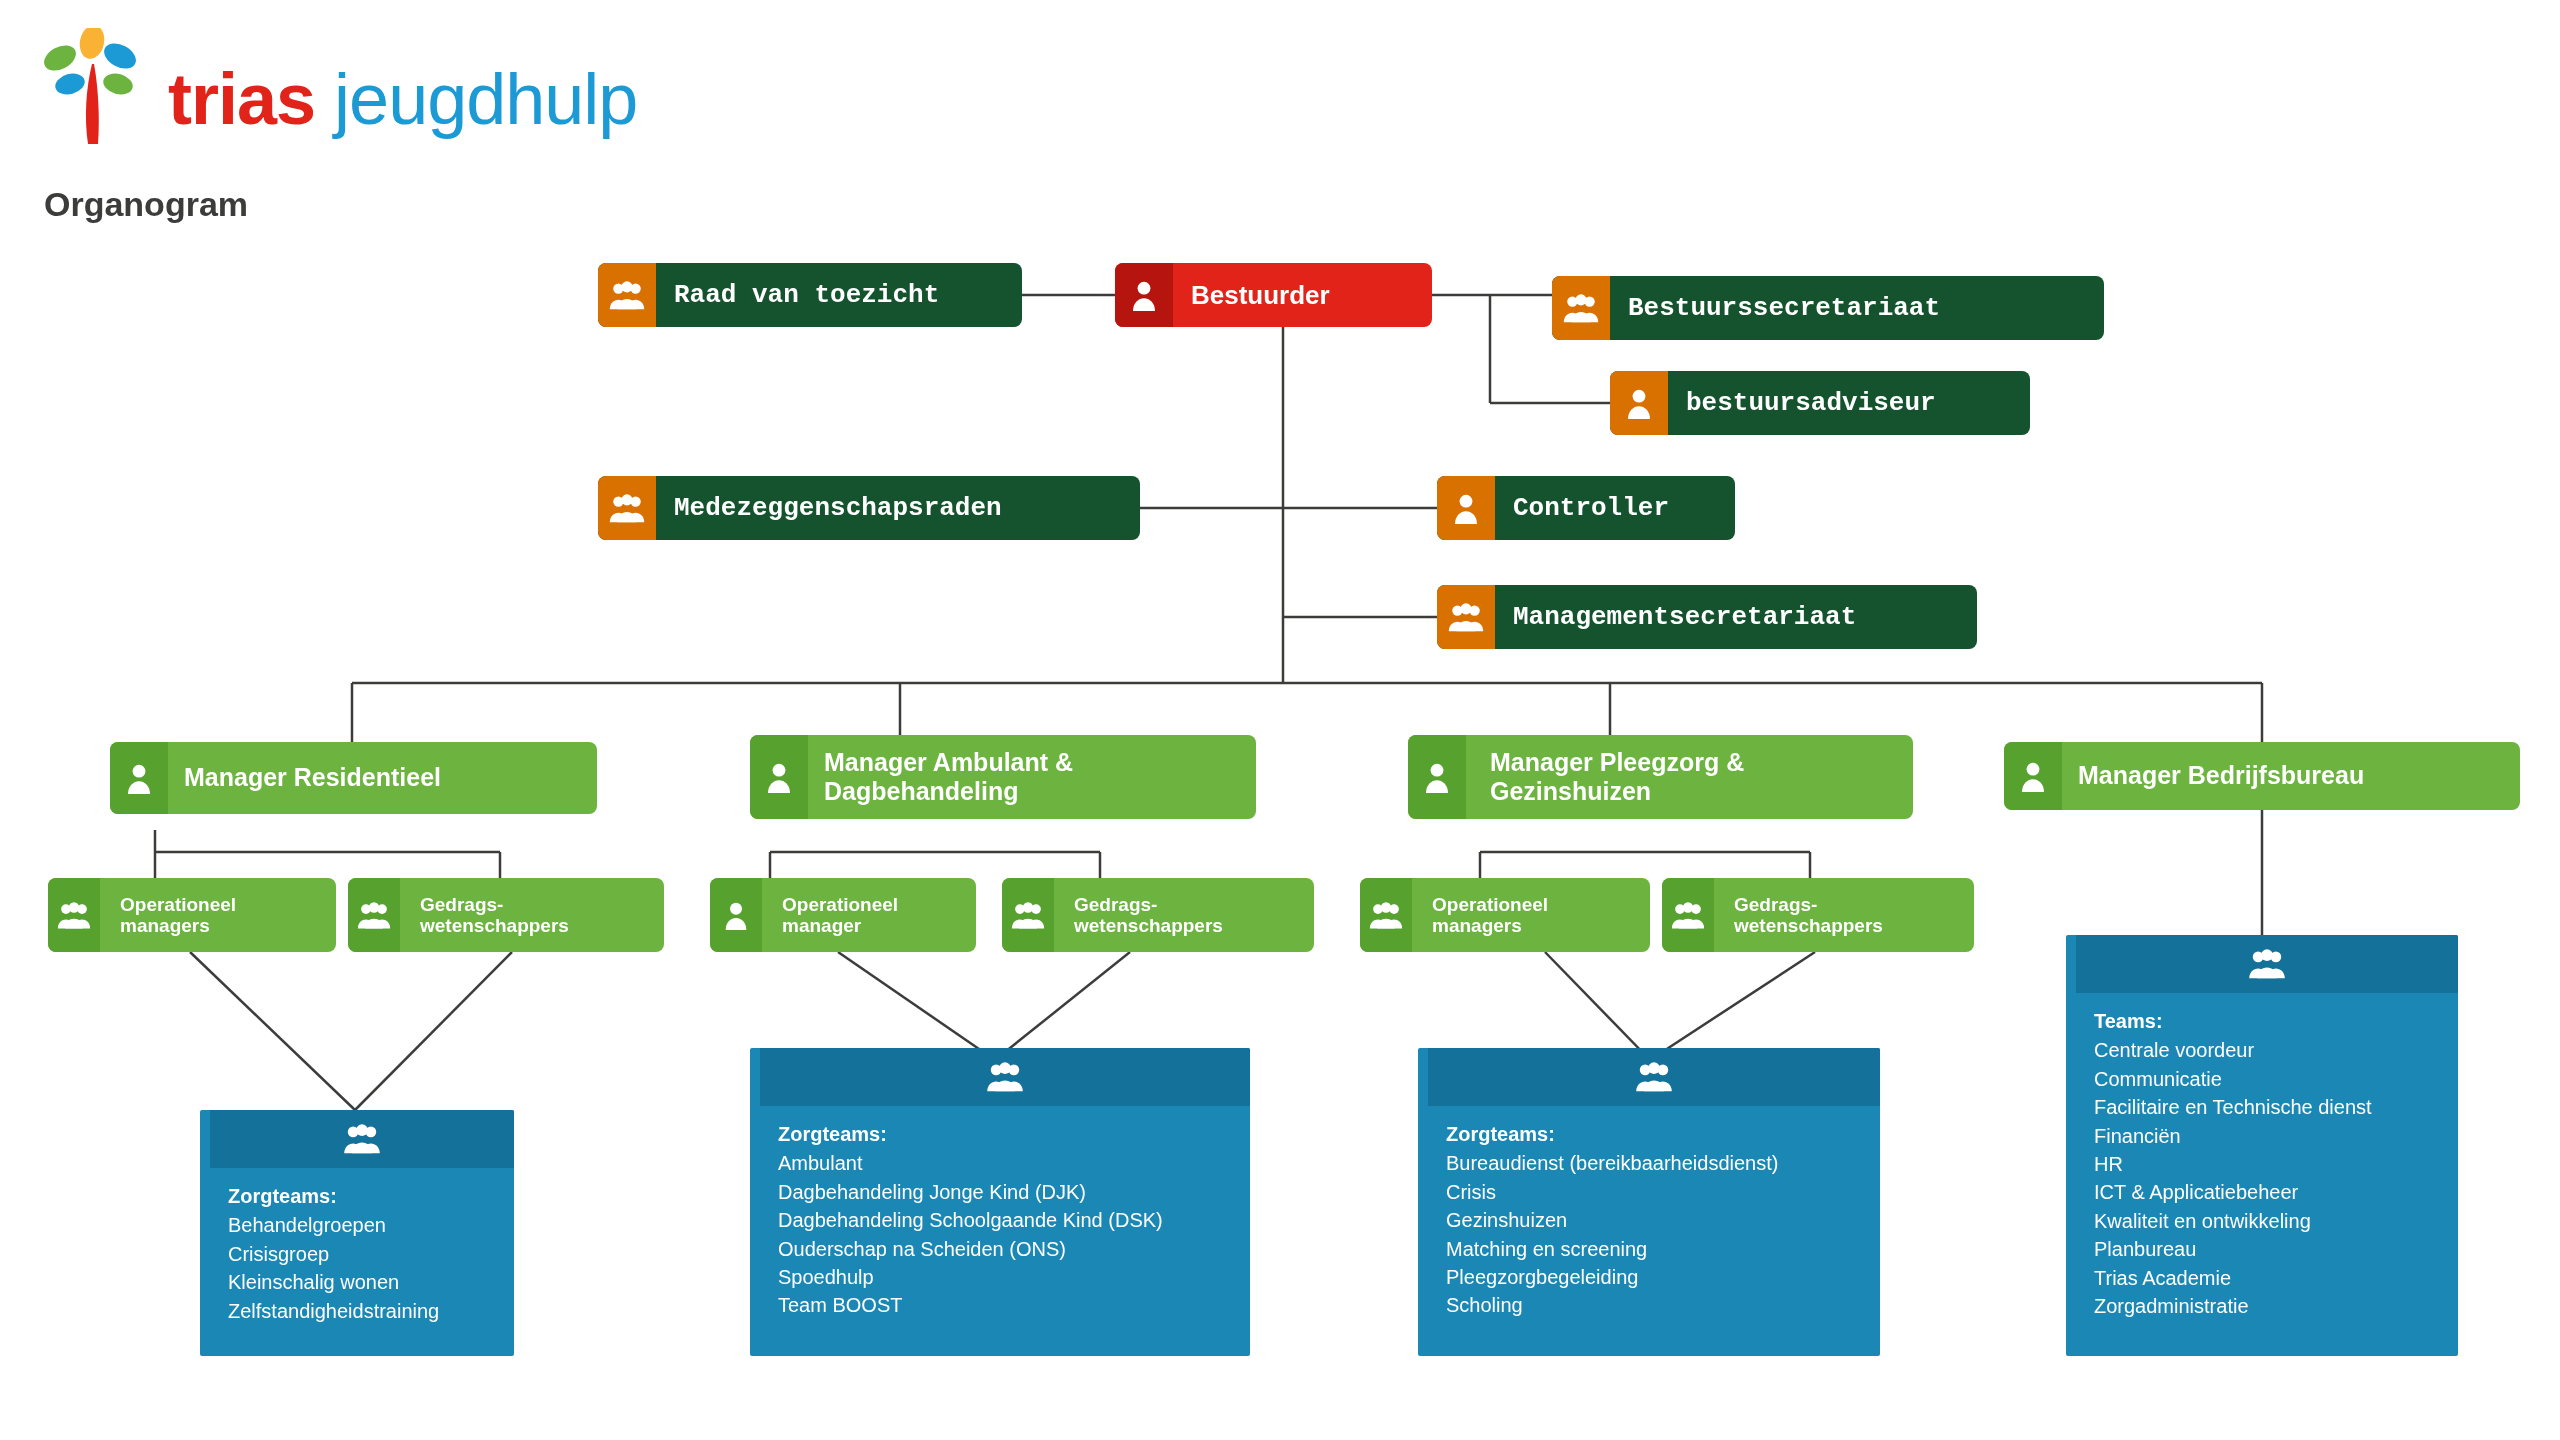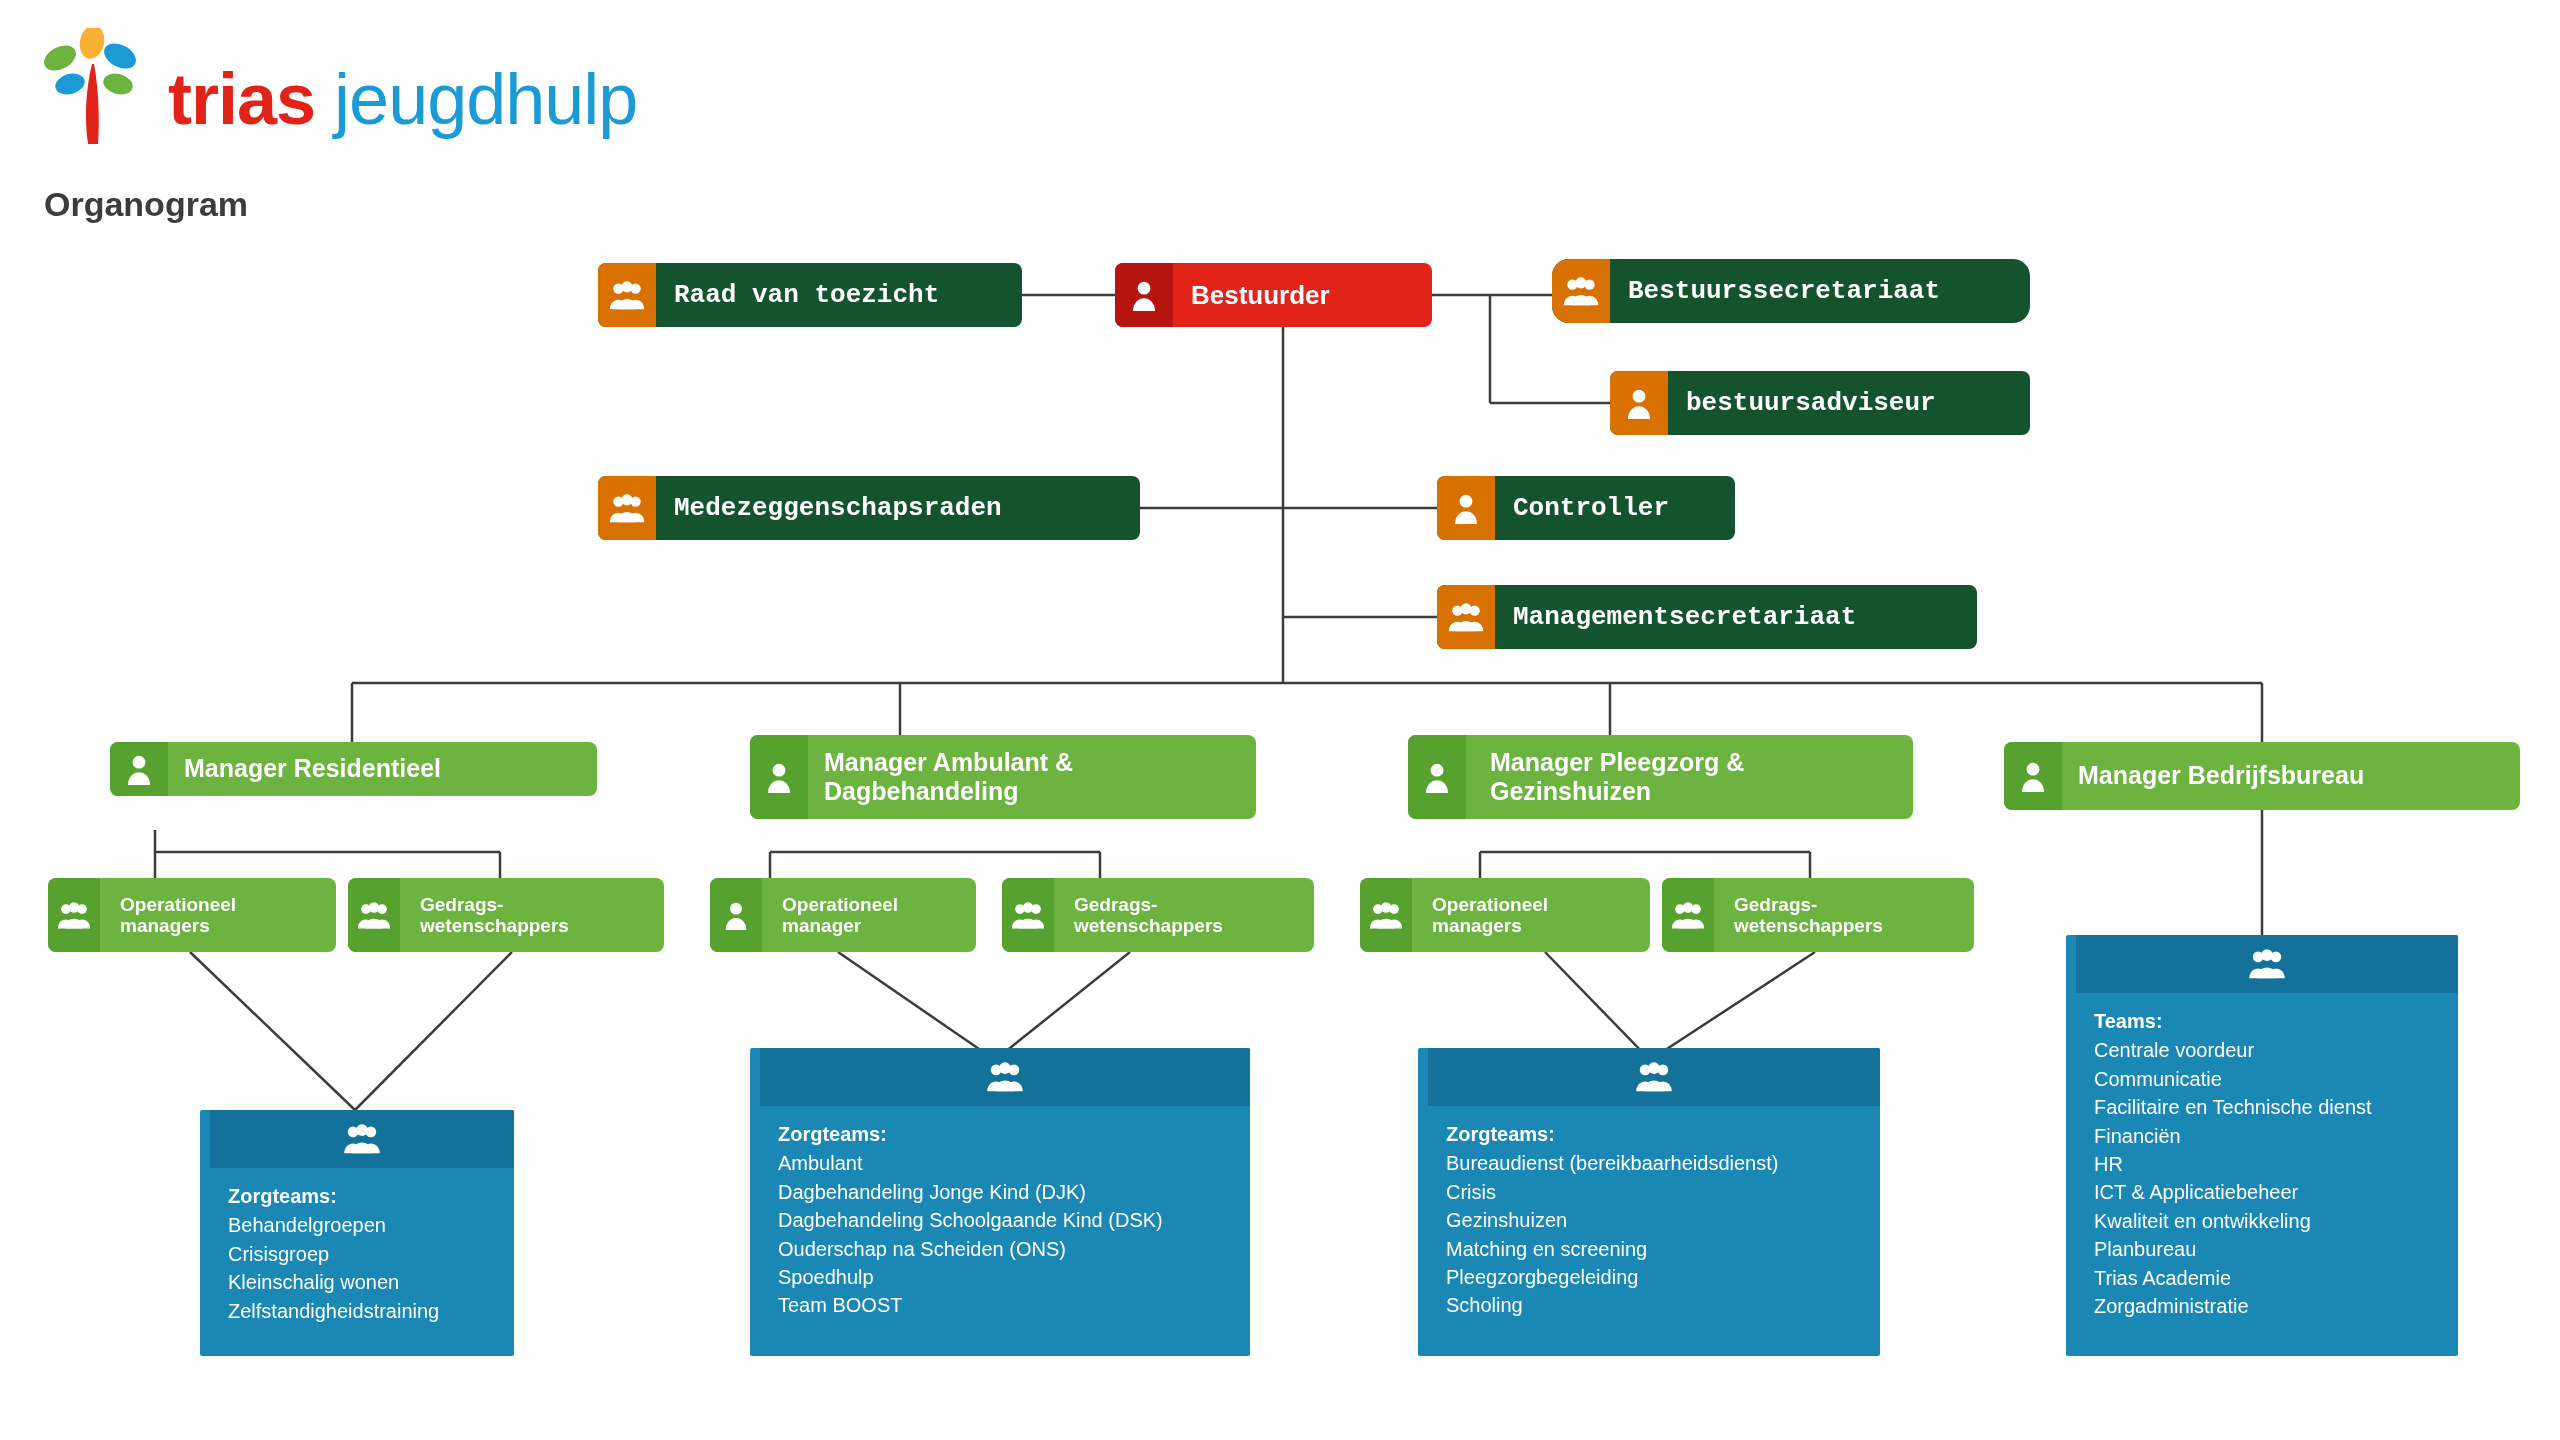--- a/index.html
+++ b/index.html
@@ -226,21 +226,21 @@
   <div class="node red lvl1" style="left:1115px; top:263px; width:317px; height:64px;">
     <div class="icon-box">
       <svg viewBox="0 0 28 36" width="26" height="33" class="glyph" fill="#ffffff">
         <circle cx="14" cy="10" r="7"></circle>
         <path d="M2 35c0-9 6-14 12-14s12 5 12 14z"></path>
       </svg>
     </div>
     <div class="label">Bestuurder</div>
   </div>
 
-  <div class="node orange lvl1" style="left:1552px; top:259px; width:478px; height:64px;border-radius:17px;">
+  <div class="node orange lvl1" style="left:1552px; top:276px; width:552px; height:64px;">
     <div class="icon-box">
       <svg viewBox="0 0 44 36" width="38" height="31" class="glyph" fill="#ffffff">
         <circle cx="12" cy="10" r="6"></circle>
           <circle cx="32" cy="10" r="6"></circle>
           <circle cx="22" cy="8" r="6.5"></circle>
         <path d="M2 34c0-7 5-11 10-11s10 4 10 11z"></path>
         <path d="M22 34c0-7 5-11 10-11s10 4 10 11z"></path>
         <path d="M11 34c0-8 5-12 11-12s11 4 11 12z"></path>
       </svg>
     </div>
@@ -288,21 +288,21 @@
           <circle cx="32" cy="10" r="6"></circle>
           <circle cx="22" cy="8" r="6.5"></circle>
         <path d="M2 34c0-7 5-11 10-11s10 4 10 11z"></path>
         <path d="M22 34c0-7 5-11 10-11s10 4 10 11z"></path>
         <path d="M11 34c0-8 5-12 11-12s11 4 11 12z"></path>
       </svg>
     </div>
     <div class="label">Managementsecretariaat</div>
   </div>
 
-  <div class="node green mgr" style="left:110px; top:742px; width:487px; height:54px;">
+  <div class="node green mgr" style="left:110px; top:742px; width:487px; height:72px;">
     <div class="icon-box">
       <svg viewBox="0 0 28 36" width="26" height="33" class="glyph" fill="#ffffff">
         <circle cx="14" cy="10" r="7"></circle>
         <path d="M2 35c0-9 6-14 12-14s12 5 12 14z"></path>
       </svg>
     </div>
     <div class="label">Manager Residentieel</div>
   </div>
 
   <div class="node green-sm sub" style="left:48px; top:878px; width:288px; height:74px;">

